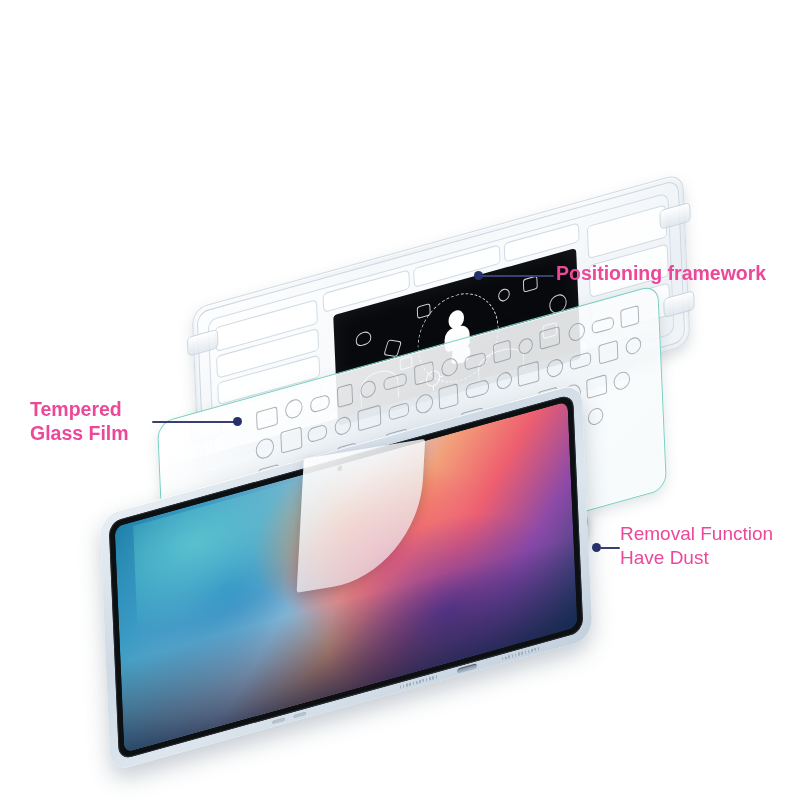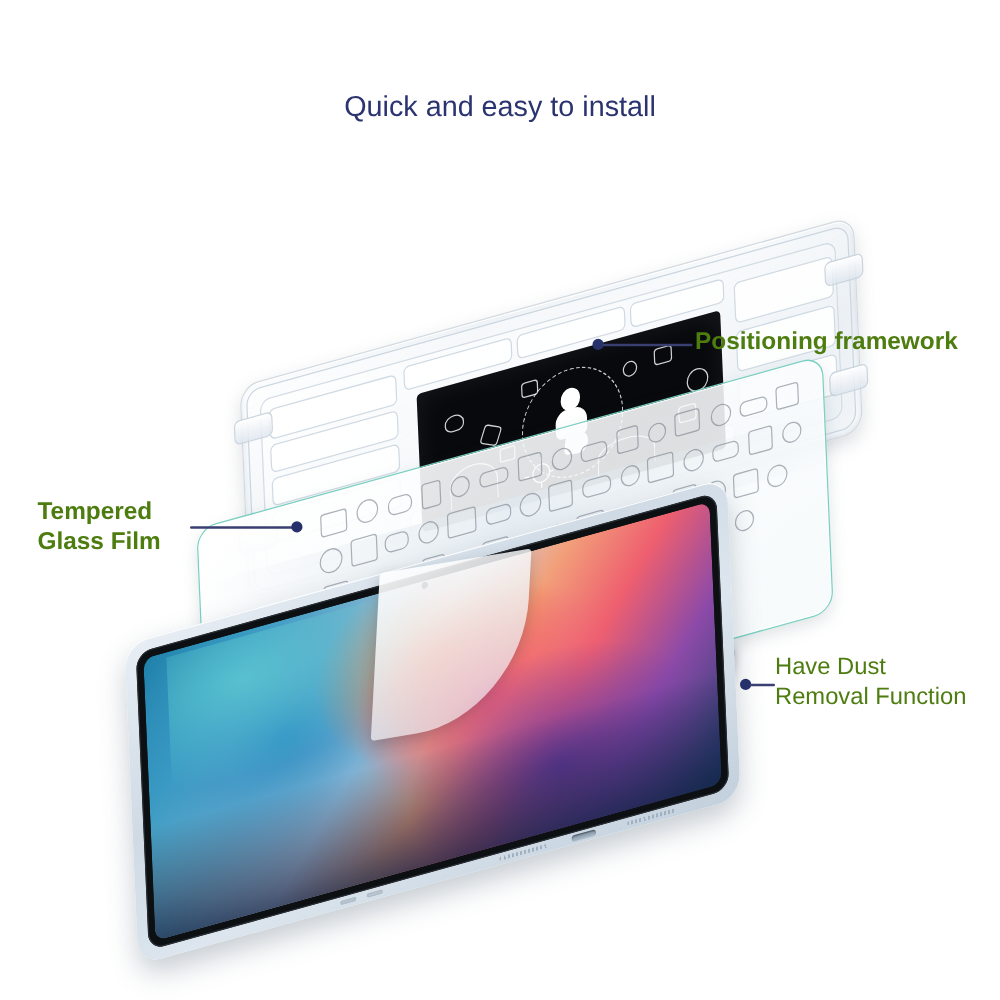--- a/index.html
+++ b/index.html
@@ -17,21 +17,21 @@
   .hdr-title{
     font-size:35px;font-weight:bold;color:#26306b;
     letter-spacing:-0.3px;line-height:1.1;margin:0;
   }
   .hdr-sub{
     font-size:23px;font-weight:normal;color:#2b3470;
     line-height:1.42;margin:0;padding-top:9px;
   }
 
   
-  .callout{position:absolute;color:#4d7c0f;}
+  .callout{position:absolute;color:#ec4899;}
   .callout .ttl{font-size:19.5px;font-weight:bold;line-height:1.22;white-space:nowrap;}
   .callout .sub{font-size:19px;font-weight:normal;line-height:1.24;white-space:nowrap;}
   .lead{position:absolute;background:#3a3f72;height:2px;border-radius:1px;}
   .leaddot{position:absolute;width:9px;height:9px;border-radius:50%;background:#26306b;}
 
   #co-frame{left:556px;top:262px;}
   #co-glass{left:30px;top:398px;text-align:left;}
   #co-prot{left:620px;top:522px;}
 
   
@@ -207,21 +207,20 @@
     box-shadow:0 4px 10px rgba(40,60,80,.25);
     transform:rotate(6deg);
   }
 </style>
 </head>
 <body>
 
 <div id="stage">
 
   <div class="hdr">
-    <div class="hdr-sub">Quick and easy to install</div>
   </div>
 
   <div id="scene">
 
     <div class="layer" id="tray">
       <div class="tray-body"></div>
       <div class="tray-lip"></div>
       <div class="tray-inner">
         <div class="rib" style="left:6px;top:8px;width:104px;height:22px;"></div>
         <div class="rib" style="left:6px;top:36px;width:104px;height:20px;"></div>
@@ -400,17 +399,17 @@
   <div class="lead" style="left:152px;top:421px;width:84px;"></div>
   <div class="leaddot" style="left:233px;top:417px;"></div>
   <div class="callout" id="co-glass">
     <div class="ttl">Tempered</div>
     <div class="ttl">Glass Film</div>
   </div>
 
   <div class="leaddot" style="left:592px;top:543px;"></div>
   <div class="lead" style="left:600px;top:547px;width:20px;"></div>
   <div class="callout" id="co-prot">
+    <div class="sub">Removal Function</div>
     <div class="sub">Have Dust</div>
-    <div class="sub">Removal Function</div>
   </div>
 
 </div>
 
 </body></html>

